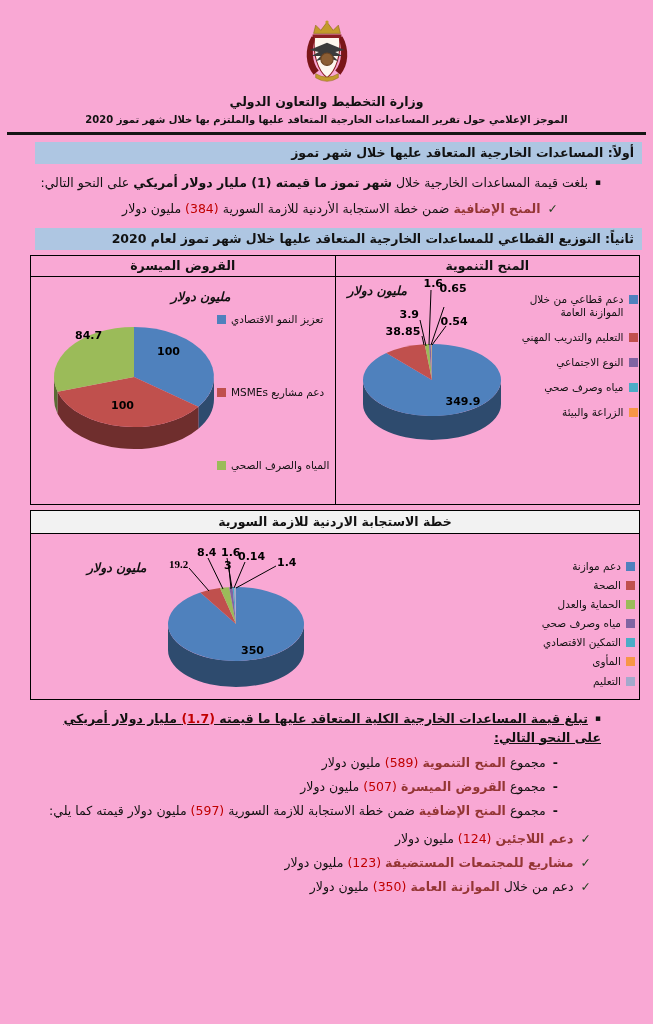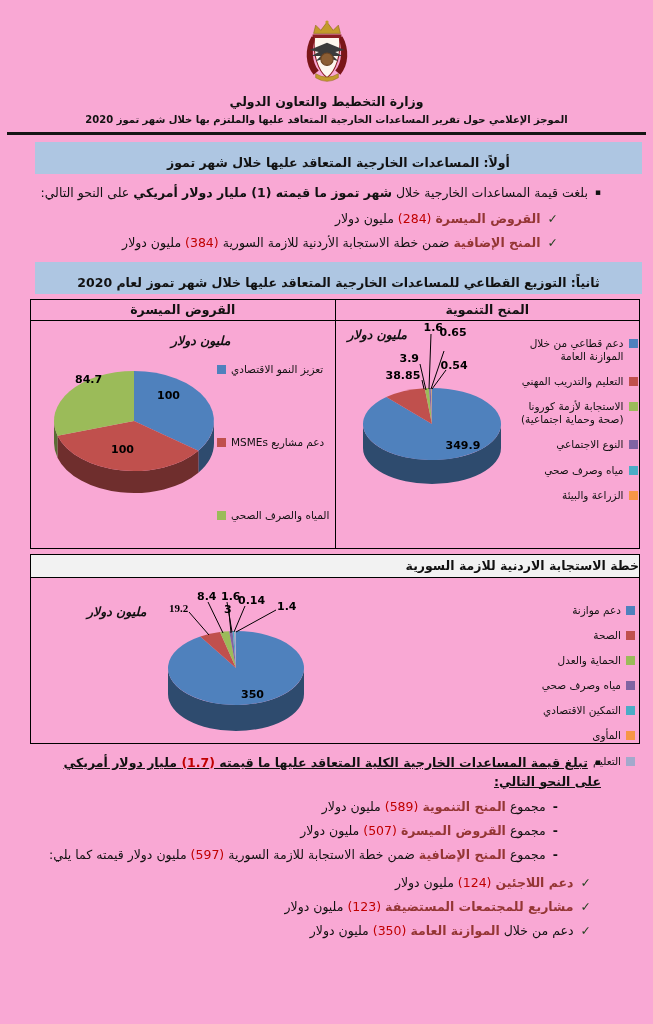--- a/index.html
+++ b/index.html
@@ -4,22 +4,22 @@
 <style>
   html,body{margin:0;padding:0;background:#e8e8e8;}
   .page{width:653px;height:1024px;margin:0 auto;background:#f9a8d4;position:relative;
         font-family:"DejaVu Sans",sans-serif;color:#111;overflow:hidden;direction:rtl;}
   
   .hdr{text-align:center;padding-top:20px;}
   .hdr .ministry{font-size:12.5px;font-weight:bold;margin-top:4px;}
   .hdr .doc-title{font-size:10px;font-weight:bold;margin-top:5px;}
   .toprule{height:3px;background:#151515;margin:7px 7px 0 7px;}
   
-  .band{background:#aec6e2;font-weight:bold;font-size:12.5px;padding:13px 8px 4px;
-        margin:7px 11px 0 35px;text-align:center;}
+  .band{background:#aec6e2;font-weight:bold;font-size:12.5px;padding:3px 8px 4px;
+        margin:7px 11px 0 35px;}
   
   .bullet-par{font-size:12.5px;margin:10px 52px 0 40px;line-height:1.5;}
   .bullet-par .sq{font-size:9px;vertical-align:2px;margin-left:7px;}
   .list{margin-top:4px;}
   .line{font-size:12.5px;line-height:24px;}
   .l-chk{margin-right:95px;}
   .l-dash{margin-right:95px;}
   .l-sub{margin-right:62px;}
   .mk{margin-left:7px;font-weight:bold;}
   .chk-g{color:#23411f;font-weight:bold;}
@@ -30,32 +30,32 @@
   
   .charts-box{direction:ltr;width:608px;margin:5px 13px 0 0;border:1px solid #000;
               display:flex;height:248px;}
   .cell{width:304px;position:relative;}
   .cell.first{border-right:1px solid #000;}
   .chart-title{height:20px;line-height:20px;border-bottom:1px solid #000;text-align:center;
                font-weight:bold;font-size:12.5px;}
   .chart-area{position:relative;height:227px;}
   .chart3-box{direction:ltr;width:608px;margin:5px 13px 0 0;border:1px solid #000;height:188px;}
   .c3-title{height:22px;line-height:22px;background:#f2f2f2;border-bottom:1px solid #000;
-            text-align:right;font-weight:bold;font-size:12.5px;}
+            text-align:center;font-weight:bold;font-size:12.5px;}
   .c3-area{position:relative;height:165px;}
   .mln{position:absolute;font-weight:bold;font-style:italic;font-size:12.5px;direction:rtl;}
   .val{position:absolute;font-size:11px;font-weight:bold;color:#000;direction:ltr;}
   .legend{position:absolute;display:flex;flex-direction:column;}
   .lg-item{display:flex;align-items:flex-start;gap:5px;justify-content:flex-end;}
   .legend.m-left .lg-item{flex-direction:row-reverse;justify-content:flex-end;}
   .legend .sw{width:9px;height:9px;flex:none;margin-top:2px;}
   .lg-lb{font-size:10.5px;direction:rtl;text-align:right;line-height:1.25;}
-  #lg0{left:186px;top:42px;width:114px;gap:60px;}
+  #lg0{left:186px;top:36px;width:114px;gap:60px;}
   #lg1{left:176px;top:16px;width:126px;gap:12px;}
-  #lg2{left:436px;top:26px;width:168px;gap:12px;}
+  #lg2{left:436px;top:26px;width:168px;gap:6px;}
   svg.pie{position:absolute;left:0;top:0;}
   .ltr{direction:ltr;unicode-bidi:embed;}
 </style>
 </head>
 <body>
 
 <div class="page">
 
   <div class="hdr">
     <svg width="64" height="66" viewBox="0 0 60 64" aria-hidden="true">
@@ -72,21 +72,20 @@
     <div class="ministry">وزارة التخطيط والتعاون الدولي</div>
     <div class="doc-title">الموجز الإعلامي حول تقرير المساعدات الخارجية المتعاقد عليها والملتزم بها خلال شهر تموز 2020</div>
   </div>
   <div class="toprule"></div>
 
   <div class="band">أولاً: المساعدات الخارجية المتعاقد عليها خلال شهر تموز</div>
   <div class="bullet-par">
     <span class="sq">▪</span><span>بلغت قيمة المساعدات الخارجية خلال </span><span class="b">شهر تموز ما قيمته (1) مليار دولار أمريكي</span><span> على النحو التالي:</span>
   </div>
   <div class="list">
-    <div class="line l-chk"><span class="mk chk-g">✓</span><span></span><span class="red-name">القروض الميسرة</span><span> </span><span class="red-val">(284)</span><span> مليون دولار</span></div>
     <div class="line l-chk"><span class="mk chk-g">✓</span><span></span><span class="red-name">المنح الإضافية</span><span> ضمن خطة الاستجابة الأردنية للازمة السورية </span><span class="red-val">(384)</span><span> مليون دولار</span></div>
   </div>
 
   <div class="band">ثانياً: التوزيع القطاعي للمساعدات الخارجية المتعاقد عليها خلال شهر تموز لعام 2020</div>
 
   <div class="charts-box">
     <div class="cell first">
       <div class="chart-title">القروض الميسرة</div>
       <div class="chart-area">
         <span class="mln" style="left:140px;top:12px;">مليون دولار</span>
@@ -146,24 +145,20 @@
         <span class="val" style="left:50px;top:48px;text-align:center;">38.85</span>
         <span class="val" style="left:110px;top:118px;">349.9</span>
         <div class="legend" id="lg1">
             <div class="lg-item">
               <span class="lg-lb">دعم قطاعي من خلال الموازنة العامة</span>
               <span class="sw" style="background: rgb(79, 129, 189);"></span>
             </div>
             <div class="lg-item">
               <span class="lg-lb">التعليم والتدريب المهني</span>
               <span class="sw" style="background: rgb(192, 80, 77);"></span>
-            </div>
-            <div class="lg-item">
-              <span class="lg-lb">الاستجابة لأزمة كورونا (صحة وحماية اجتماعية)</span>
-              <span class="sw" style="background: rgb(155, 187, 89);"></span>
             </div>
             <div class="lg-item">
               <span class="lg-lb">النوع الاجتماعي</span>
               <span class="sw" style="background: rgb(128, 100, 162);"></span>
             </div>
             <div class="lg-item">
               <span class="lg-lb">مياه وصرف صحي</span>
               <span class="sw" style="background: rgb(75, 172, 198);"></span>
             </div>
             <div class="lg-item">

